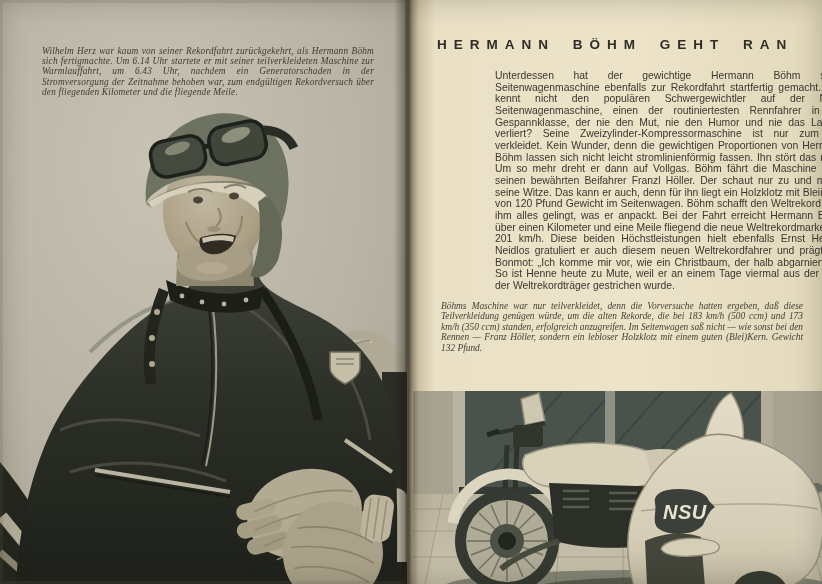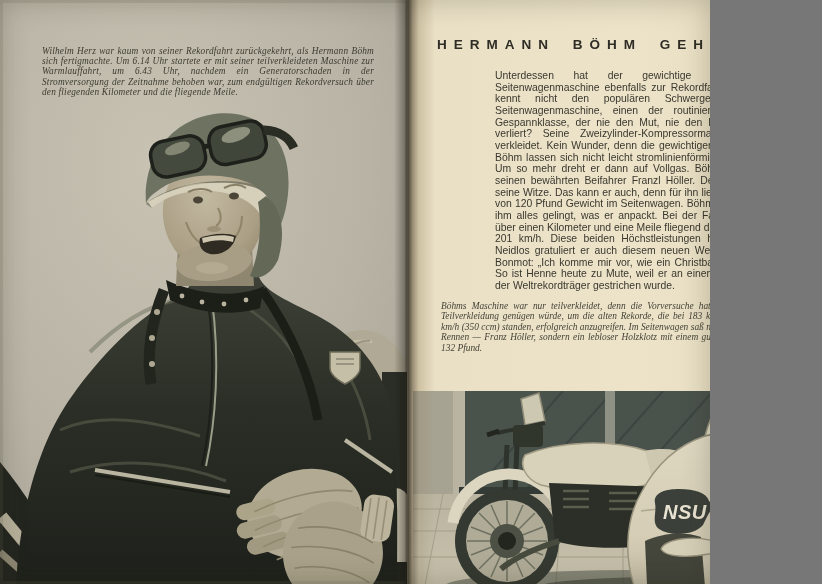--- a/index.html
+++ b/index.html
@@ -1,17 +1,17 @@
 <!DOCTYPE html>
 <html><head>
 <meta charset="utf-8">
 <style>
   html,body{margin:0;padding:0;background:#777;}
   .spread{
-    position:relative;width:710px;height:584px;overflow:hidden;
+    position:relative;width:822px;height:584px;overflow:hidden;
     background:#5eead4;font-family:"Liberation Sans",sans-serif;
   }
   
   .page-left{position:absolute;left:0;top:0;width:408px;height:584px;overflow:hidden;}
   .page-left svg{display:block;width:408px;height:584px;}
   .caption-left{
     position:absolute;left:42px;top:46px;width:332px;
     font-family:"Liberation Serif",serif;font-style:italic;
     font-size:9.3px;line-height:10.2px;color:#3c3b30;
     text-align:justify;letter-spacing:.2px;

